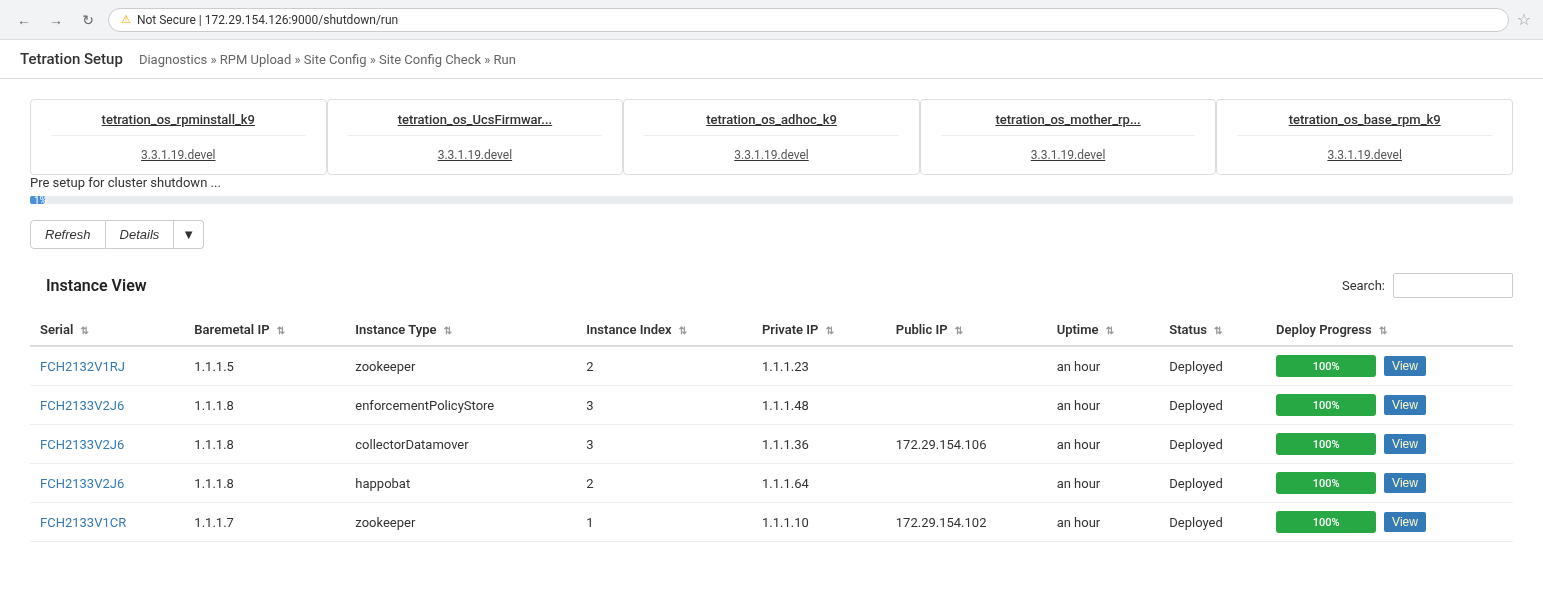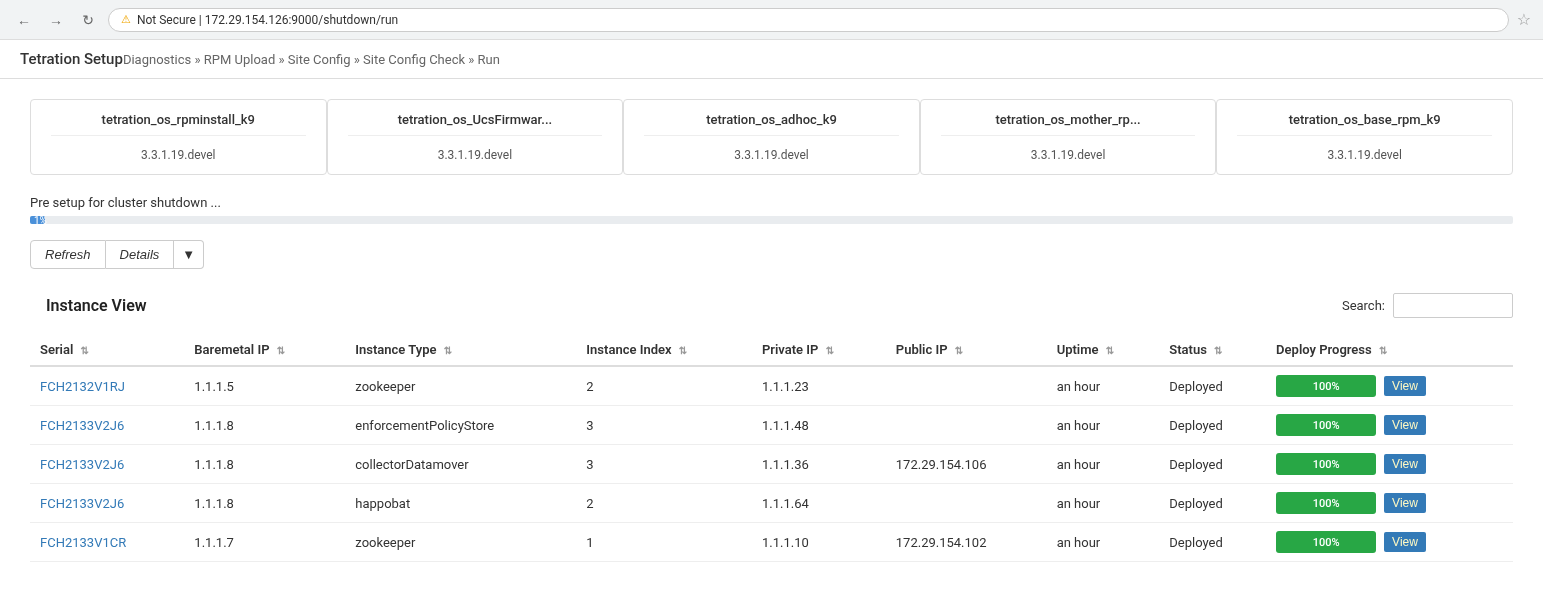--- a/index.html
+++ b/index.html
@@ -36,33 +36,33 @@
     .address-bar .lock-icon { color: #f0a500; font-size: 11px; }
     .address-text { color: #333; font-size: 12px; }
     .star-btn { margin-left: auto; color: #999; font-size: 16px; }
 
     
     .app-header {
       border-bottom: 1px solid #ddd;
       padding: 10px 20px;
       display: flex;
       align-items: center;
-      gap: 0;
+      gap: 16px;
       background: #fff;
     }
     .app-title { font-size: 15px; font-weight: 500; color: #333; }
     .breadcrumb { font-size: 13px; color: #666; }
 
     
     .main-content { padding: 20px 30px; }
 
     
     .package-cards {
       display: flex;
-      margin-bottom: 20px;
+      text-decoration: underline;
     }
     .package-card {
       border: 1px solid #ddd;
       border-radius: 4px;
       padding: 12px 20px;
       min-width: 180px;
       text-align: center;
       flex: 1;
     }
     .package-card .pkg-name {

